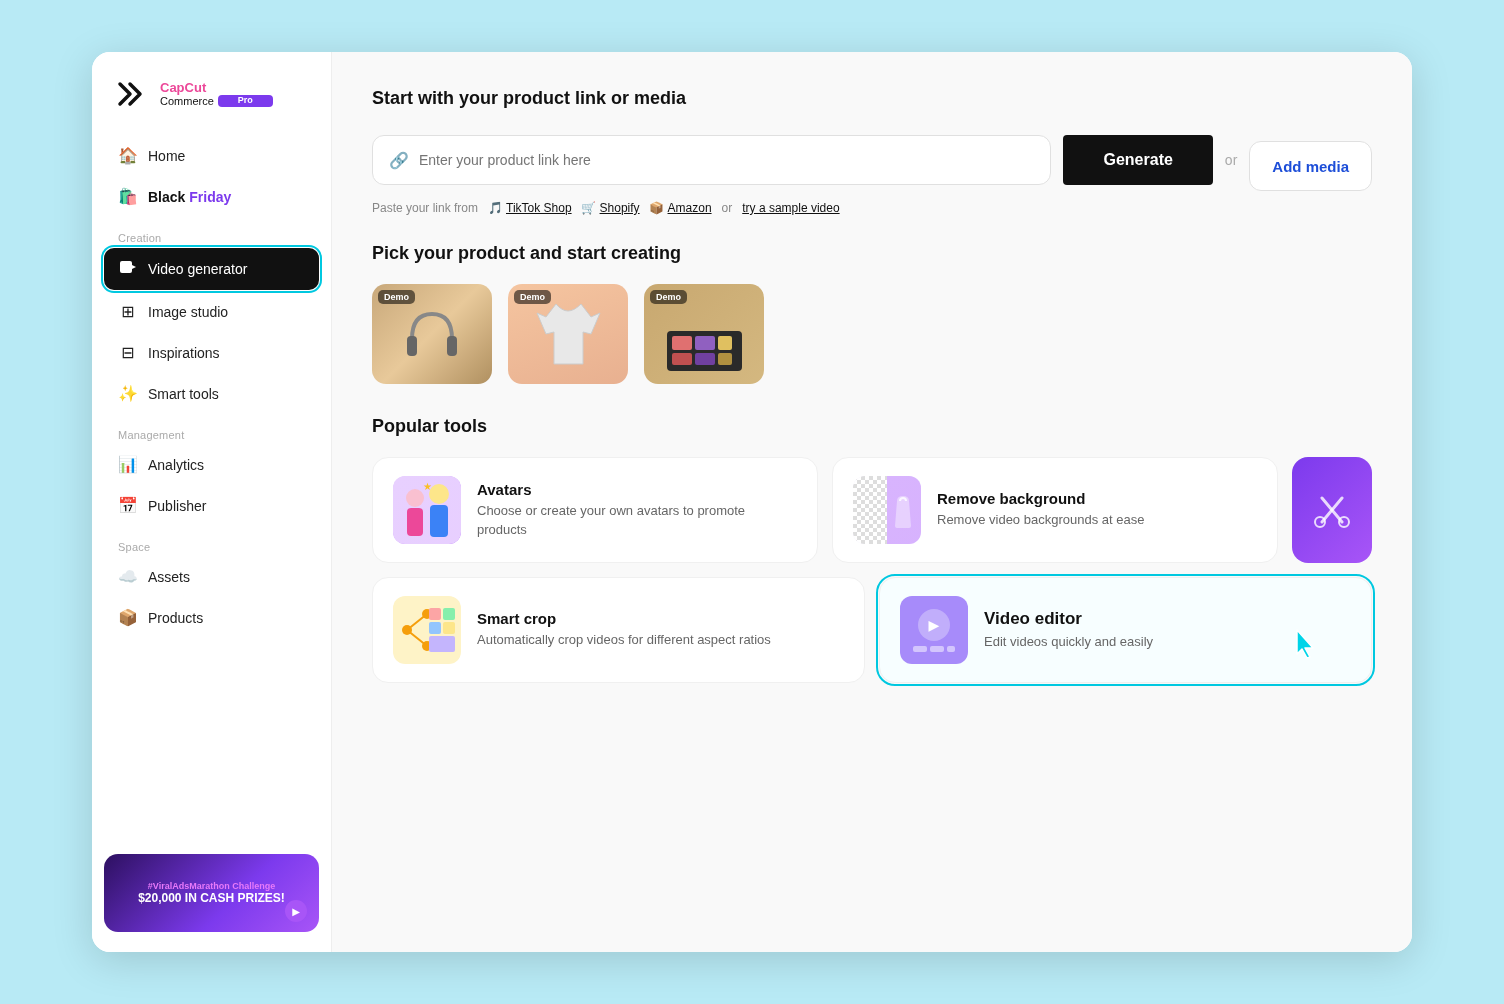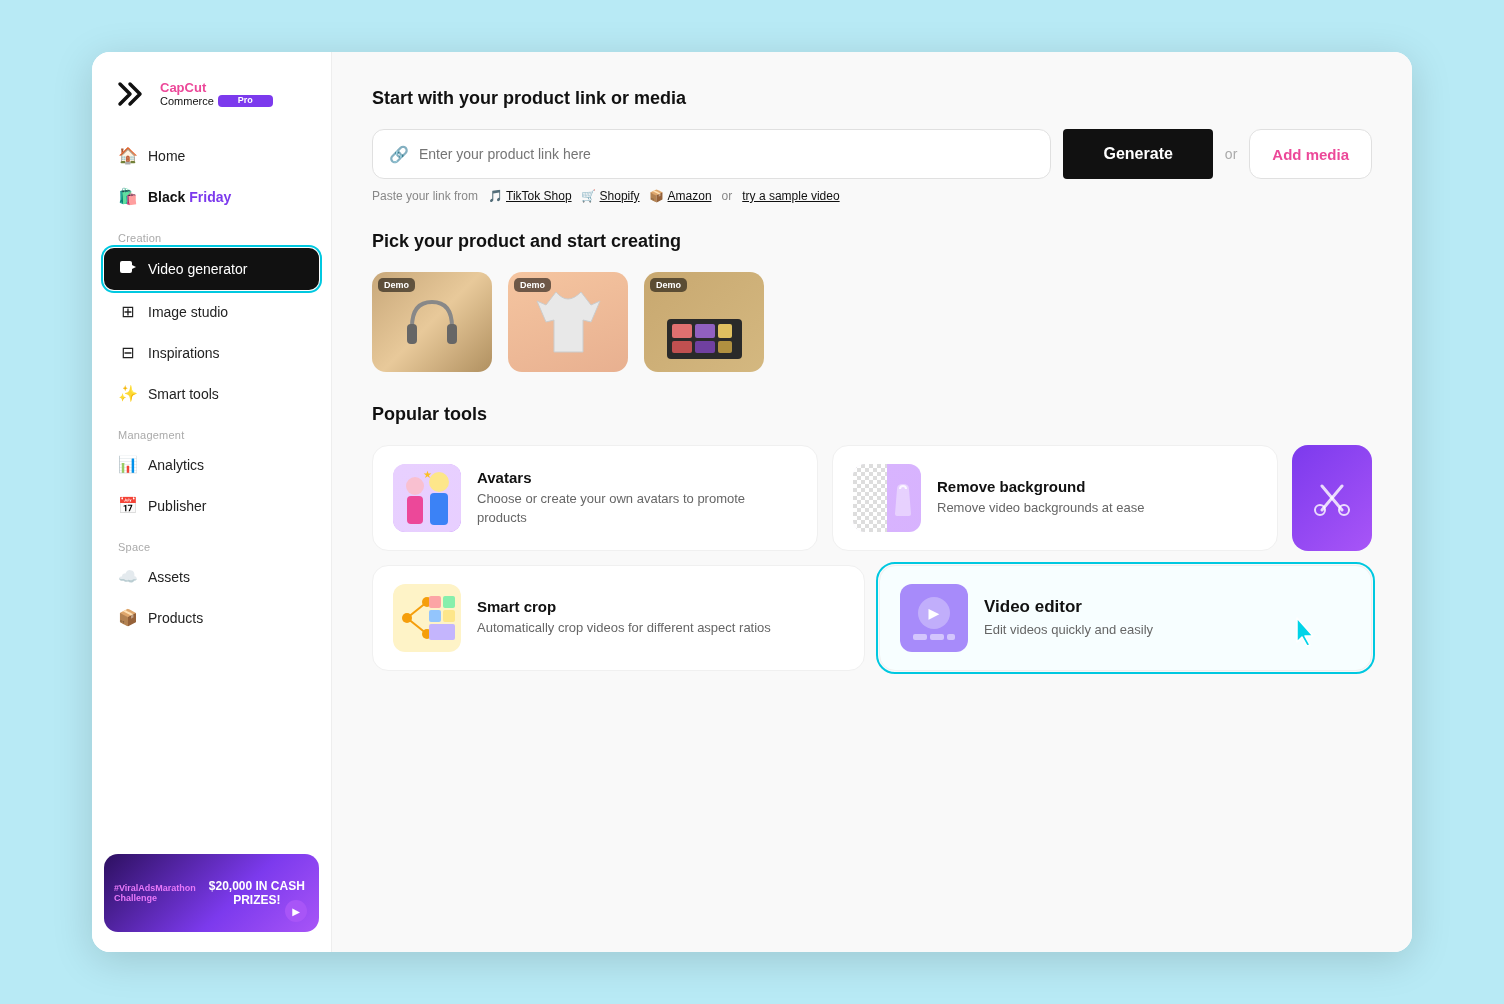--- a/index.html
+++ b/index.html
@@ -95,21 +95,21 @@
       display: flex;
       align-items: center;
       justify-content: center;
       position: relative;
     }
     .banner-inner {
       width: 100%;
       height: 100%;
       background: linear-gradient(135deg, #2d1060 0%, #7c3aed 60%, #a855f7 100%);
       display: flex;
-      flex-direction: row;
+      flex-direction: column;
       align-items: center;
       justify-content: center;
       padding: 10px;
     }
     .banner-text1 { color: #e879f9; font-size: 9px; font-weight: 700; }
     .banner-text2 { color: #fff; font-size: 12px; font-weight: 800; text-align: center; line-height: 1.2; }
     .banner-play {
       position: absolute;
       right: 12px;
       bottom: 10px;
@@ -171,28 +171,29 @@
       border-radius: 4px;
       height: 50px;
       padding: 0 40px;
       font-size: 16px;
       font-weight: 600;
       cursor: pointer;
     }
     .search-or { color: #aaa; font-size: 14px; }
     .btn-add-media {
       background: #fff;
-      color: #ec4899;
+      color: #1d4ed8;
       border: 1.5px solid #e0e0e0;
       border-radius: 12px;
       height: 50px;
       padding: 4px 22px;
       font-size: 15px;
       font-weight: 600;
       cursor: pointer;
+      margin-top: 12px;
     }
     .search-hint {
       font-size: 12px;
       color: #888;
       margin-bottom: 28px;
       display: flex;
       align-items: center;
       gap: 10px;
       flex-wrap: wrap;
     }

